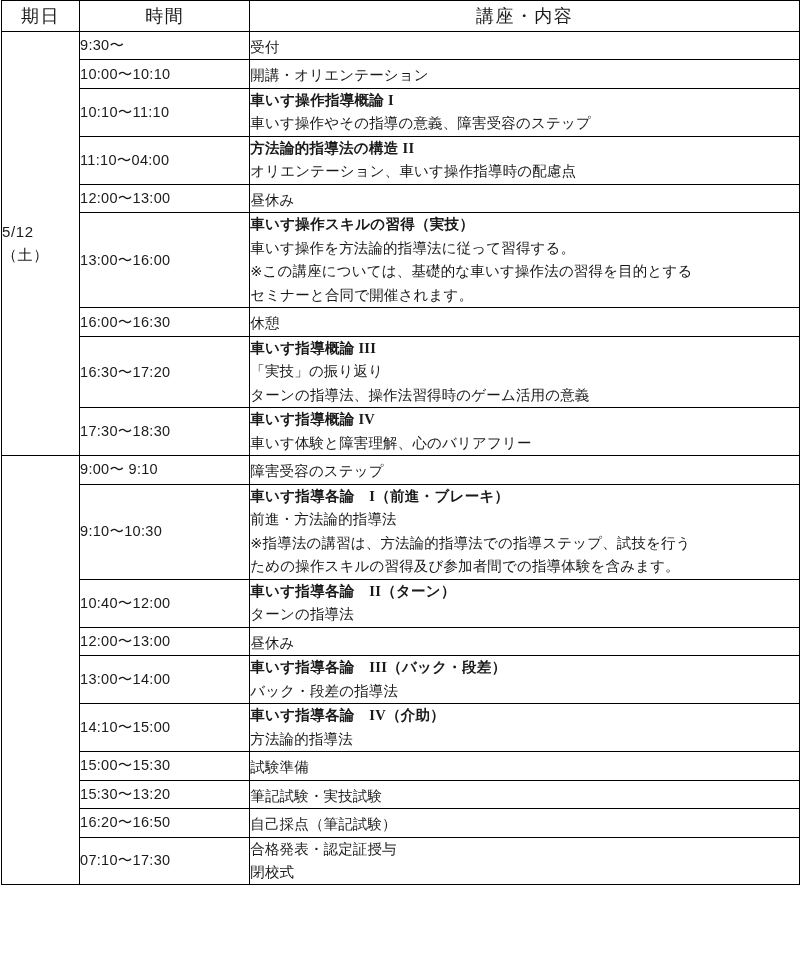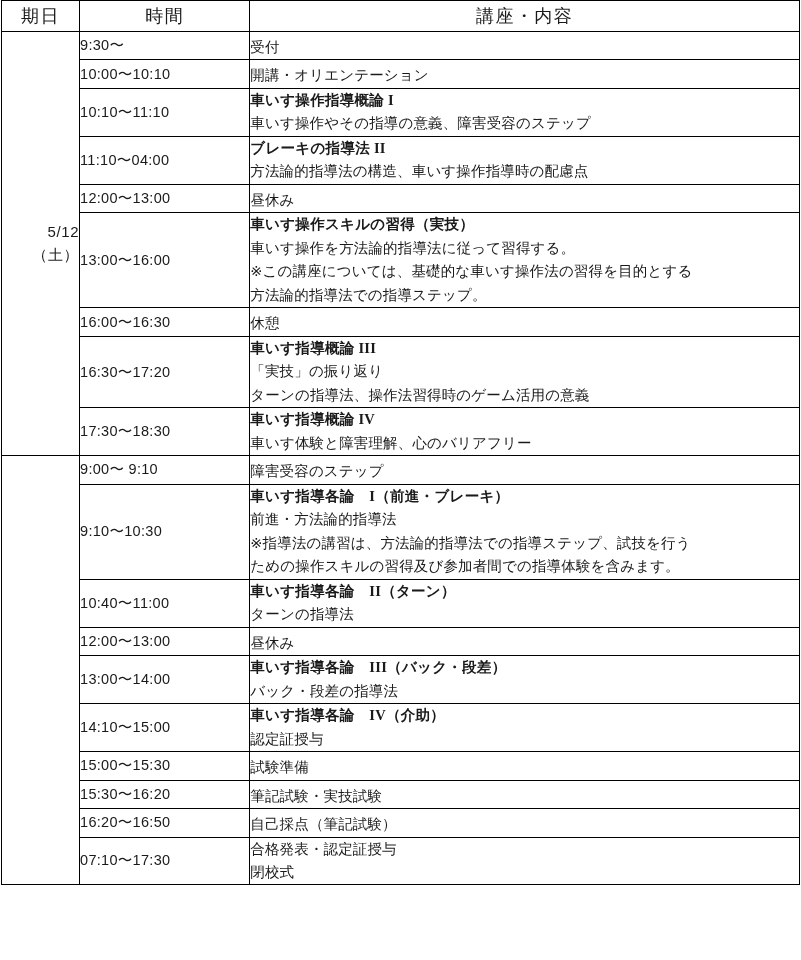--- a/index.html
+++ b/index.html
@@ -35,21 +35,21 @@
   thead th {
     text-align: center;
     font-weight: normal;
     font-size: 18px;
     height: 30px;
     line-height: 30px;
     letter-spacing: 0.08em;
   }
 
   td.date-cell {
-    text-align: right;
+    text-align: left;
     font-size: 15px;
     line-height: 1.5;
     letter-spacing: 0.04em;
   }
   td.date-cell .d1, td.date-cell .d2 { display: block; }
 
   td.time-cell {
     text-align: left;
     font-size: 14.5px;
     letter-spacing: 0.02em;
@@ -112,37 +112,37 @@
         <tr>
           <td class="time-cell">10:10〜11:10</td>
           <td class="content-cell">
             <span class="line bold">車いす操作指導概論 I</span>
             <span class="line">車いす操作やその指導の意義、障害受容のステップ</span>
           </td>
         </tr>
         <tr>
           <td class="time-cell">11:10〜04:00</td>
           <td class="content-cell">
-            <span class="line bold">ブレーキの指導法 II</span>
-            <span class="line">方法論的指導法の構造、車いす操作指導時の配慮点</span>
+            <span class="line bold">方法論的指導法の構造 II</span>
+            <span class="line">オリエンテーション、車いす操作指導時の配慮点</span>
           </td>
         </tr>
         <tr class="single">
           <td class="time-cell">12:00〜13:00</td>
           <td class="content-cell">
             <span class="line">昼休み</span>
           </td>
         </tr>
         <tr>
           <td class="time-cell">13:00〜16:00</td>
           <td class="content-cell">
             <span class="line bold">車いす操作スキルの習得（実技）</span>
             <span class="line">車いす操作を方法論的指導法に従って習得する。</span>
             <span class="line">※この講座については、基礎的な車いす操作法の習得を目的とする</span>
-            <span class="line">方法論的指導法での指導ステップ。</span>
+            <span class="line">セミナーと合同で開催されます。</span>
           </td>
         </tr>
         <tr class="single">
           <td class="time-cell">16:00〜16:30</td>
           <td class="content-cell">
             <span class="line">休憩</span>
           </td>
         </tr>
         <tr>
           <td class="time-cell">16:30〜17:20</td>
@@ -169,21 +169,21 @@
         <tr>
           <td class="time-cell">9:10〜10:30</td>
           <td class="content-cell">
             <span class="line bold">車いす指導各論　I（前進・ブレーキ）</span>
             <span class="line">前進・方法論的指導法</span>
             <span class="line">※指導法の講習は、方法論的指導法での指導ステップ、試技を行う</span>
             <span class="line">ための操作スキルの習得及び参加者間での指導体験を含みます。</span>
           </td>
         </tr>
         <tr>
-          <td class="time-cell">10:40〜11:00</td>
+          <td class="time-cell">10:40〜12:00</td>
           <td class="content-cell">
             <span class="line bold">車いす指導各論　II（ターン）</span>
             <span class="line">ターンの指導法</span>
           </td>
         </tr>
         <tr class="single">
           <td class="time-cell">12:00〜13:00</td>
           <td class="content-cell">
             <span class="line">昼休み</span>
           </td>
@@ -192,31 +192,31 @@
           <td class="time-cell">13:00〜14:00</td>
           <td class="content-cell">
             <span class="line bold">車いす指導各論　III（バック・段差）</span>
             <span class="line">バック・段差の指導法</span>
           </td>
         </tr>
         <tr>
           <td class="time-cell">14:10〜15:00</td>
           <td class="content-cell">
             <span class="line bold">車いす指導各論　IV（介助）</span>
-            <span class="line">認定証授与</span>
+            <span class="line">方法論的指導法</span>
           </td>
         </tr>
         <tr class="single">
           <td class="time-cell">15:00〜15:30</td>
           <td class="content-cell">
             <span class="line">試験準備</span>
           </td>
         </tr>
         <tr class="single">
-          <td class="time-cell">15:30〜16:20</td>
+          <td class="time-cell">15:30〜13:20</td>
           <td class="content-cell">
             <span class="line">筆記試験・実技試験</span>
           </td>
         </tr>
         <tr class="single">
           <td class="time-cell">16:20〜16:50</td>
           <td class="content-cell">
             <span class="line">自己採点（筆記試験）</span>
           </td>
         </tr>

